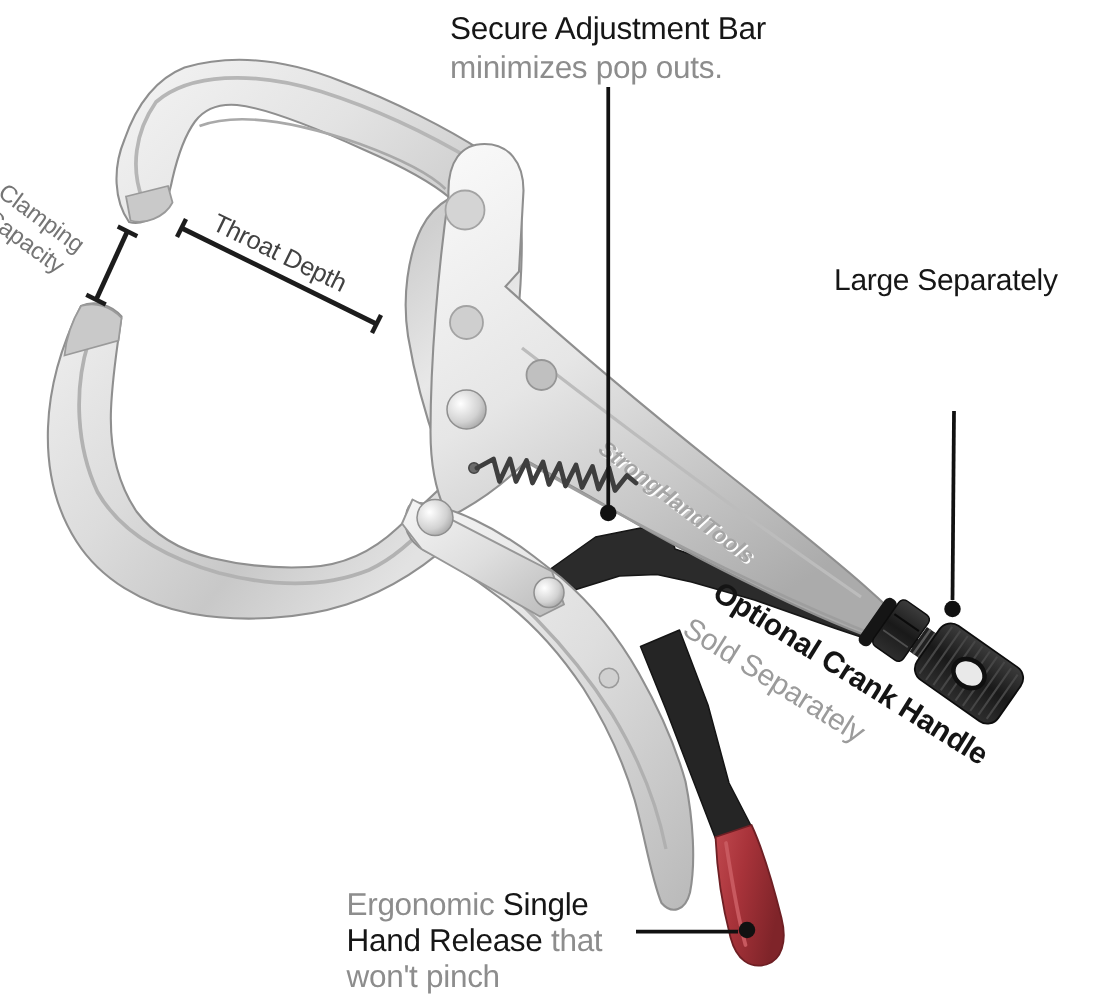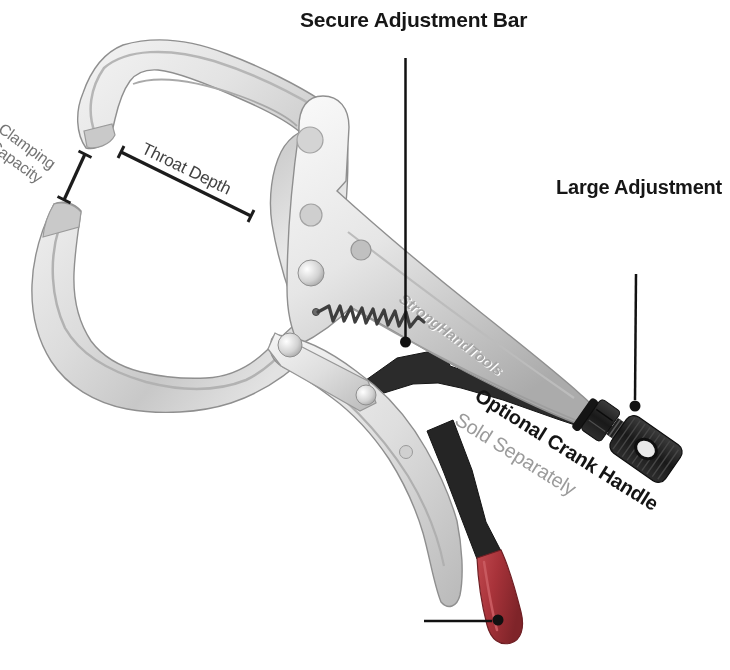--- a/index.html
+++ b/index.html
@@ -2,21 +2,21 @@
 <html><head>
 <meta charset="utf-8">
 <style>
   html,body{margin:0;padding:0;background:#fff;}
   .stage{
     position:relative;width:730px;height:670px;background:#ffffff;overflow:hidden;
     font-family:"Liberation Sans",sans-serif;
   }
   .stage svg{position:absolute;left:0;top:0;}
   .ann{position:absolute;color:#1a1a1a;letter-spacing:-0.2px;}
-  .b{font-weight:bold;color:#161616;}
+  .b{font-weight:normal;color:#161616;}
   .g{color:#8d8d8d;}
   #ann-secure{left:300px;top:7px;font-size:21px;line-height:26px;white-space:nowrap;}
   #ann-screw{left:556px;top:175px;font-size:20px;line-height:24px;white-space:nowrap;}
   #ann-crank-title{left:483px;top:384px;font-size:20px;font-weight:bold;white-space:nowrap;
     transform:rotate(32deg);transform-origin:0 0;color:#141414;}
   #ann-crank-sub{left:463px;top:408px;font-size:20px;white-space:nowrap;
     transform:rotate(32deg);transform-origin:0 0;color:#9b9b9b;}
   #ann-clamping{left:6px;top:119px;font-size:16px;line-height:19px;text-align:center;
     transform:rotate(36deg);transform-origin:0 0;color:#757575;white-space:nowrap;}
   #ann-throat{left:147px;top:139px;font-size:17px;white-space:nowrap;
@@ -201,30 +201,36 @@
       <line x1="78.5" y1="151" x2="91.5" y2="157.5" stroke-width="3"></line>
       <line x1="57.5" y1="196.5" x2="70.5" y2="203" stroke-width="3"></line>
       <line x1="121" y1="152" x2="251" y2="216" stroke-width="3.2"></line>
       <line x1="124" y1="146" x2="118" y2="158" stroke-width="3"></line>
       <line x1="254" y1="210" x2="248" y2="222" stroke-width="3"></line>
     </g>
   </svg>
 
   <div class="ann" id="ann-secure">
     <div class="b">Secure Adjustment Bar</div>
+    <div class="g">minimizes pop outs.</div>
   </div>
 
   <div class="ann" id="ann-screw">
-    <div><span class="b">Large Adjustment</span></div>
+    <div><span class="b">Large Separately</span></div>
   </div>
 
   <div class="ann" id="ann-crank-title">Optional Crank Handle</div>
   <div class="ann" id="ann-crank-sub">Sold Separately</div>
 
   <div class="ann" id="ann-clamping">
     <div>Clamping</div>
     <div>Capacity</div>
   </div>
 
   <div class="ann" id="ann-throat">Throat Depth</div>
 
+  <div class="ann" id="ann-release">
+    <div><span class="g">Ergonomic </span><span class="b">Single</span></div>
+    <div><span class="b">Hand Release</span><span class="g"> that</span></div>
+    <div class="g">won't pinch</div>
+  </div>
 
 </div>
 
 </body></html>

